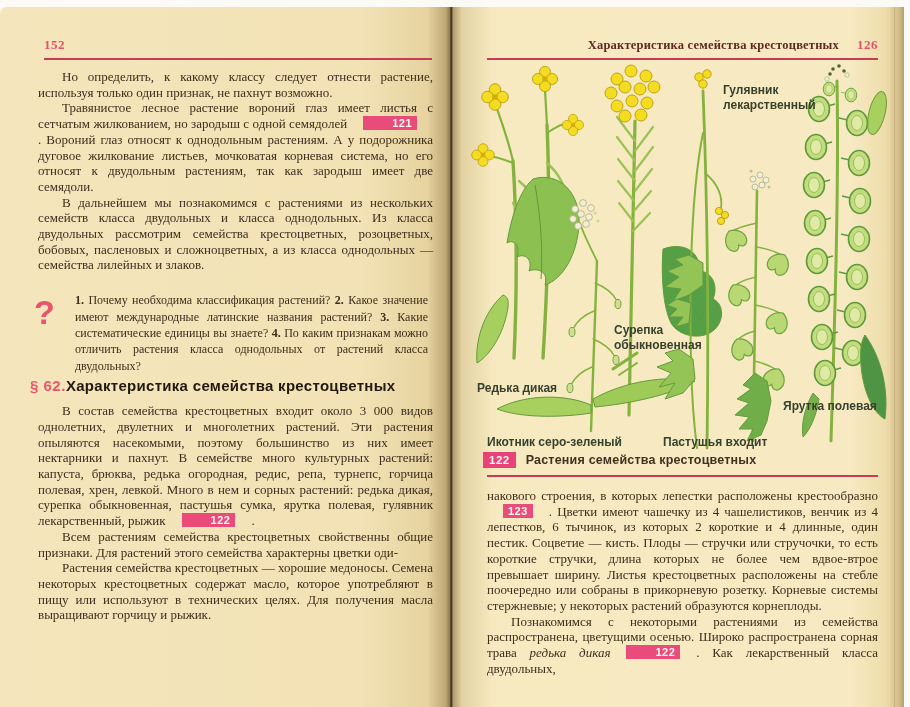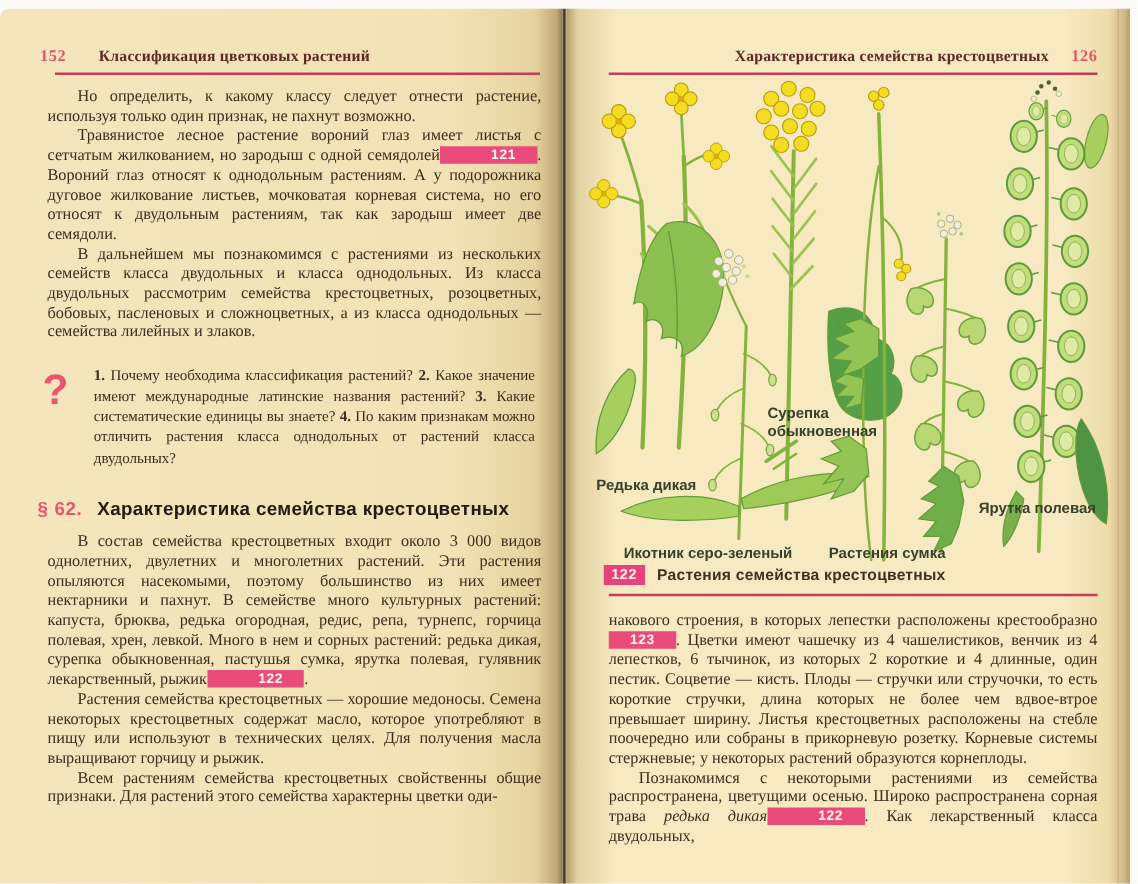--- a/index.html
+++ b/index.html
@@ -8,48 +8,48 @@
   .book{position:absolute;inset:0;background:#fbfaf6}
   .page{position:absolute;top:7px;bottom:0;overflow:hidden}
   .page-left{left:0;width:450px;border-radius:7px 0 0 0;
     background:linear-gradient(to right,#f4e5bc 0%,#f2e2b5 80%,#e6d3a0 95%,#c0a876 99%,#8f7a50 100%);}
   .page-right{left:453px;width:451px;
     background:linear-gradient(to right,#b39c6d 0%,#e3d2a2 2%,#f7eac1 9%,#f7eac2 88%,#eeddab 96%,#d0ba88 99%,#b59f70 100%);}
   .spine{position:absolute;left:450px;top:7px;bottom:0;width:3px;
     background:linear-gradient(to right,#6d5d3e,#3e3420 45%,#9c8a5e)}
 
   
-  .rhead{display:flex;align-items:baseline;margin:30px 16px 0 32px;gap:26px}
+  .rhead{display:flex;align-items:baseline;margin:30px 16px 0 44px;gap:26px}
   .rhead-r{justify-content:flex-end;margin:30px 26px 0 34px;gap:18px}
   .pnum{font:bold 13px "Liberation Serif",serif;color:#e2536b;letter-spacing:.5px}
   .rtitle{font:bold 12.5px "Liberation Serif",serif;color:#5f2823;letter-spacing:.2px}
   .rule{height:2px;background:#c43d55;margin:5px 18px 0 44px}
   .rule-r{margin:5px 26px 0 34px}
   .rule-fig{margin:7px 26px 0 34px}
 
   
   .body{margin:9px 17px 0 38px;font:13px/15.7px "Liberation Serif",serif;color:#3e2d1d;
         text-align:justify;hyphens:auto;-webkit-hyphens:auto}
   .body-r{margin:11px 26px 0 34px}
   p{margin:0;text-indent:24px}
   p.noind{text-indent:0}
   .it{font-style:italic}
 
   .badge{display:inline-block;background:#e94b7a;color:#fff6ee;
-         font:bold 11px/14px "Liberation Sans",sans-serif;padding:0 17px;margin:0 0;
+         font:bold 11px/14px "Liberation Sans",sans-serif;padding:0 5px;margin:0 16px;
          vertical-align:1px;letter-spacing:.5px}
 
   
   .questions{display:flex;margin:19px 22px 0 34px;gap:13px}
   .qmark{font:bold 34px/34px "Liberation Sans",sans-serif;color:#e7566d;flex:none;width:28px;margin-top:3px}
   .qtext{font:12px/16.4px "Liberation Serif",serif;color:#3e2d1d;text-align:justify}
   .qnum{font-weight:bold}
 
   
-  .sect{display:flex;align-items:flex-end;gap:12px;margin:25px 16px 0 30px}
+  .sect{display:flex;align-items:flex-end;gap:0;margin:3px 16px 0 30px}
   .snum{font:bold 15px "Liberation Sans",sans-serif;color:#e7566d;letter-spacing:.5px}
   .stitle{font:bold 15px "Liberation Sans",sans-serif;color:#221a11;letter-spacing:.3px}
 
   
   .figure{position:relative;margin:3px 0 0 14px;width:432px;height:388px}
   .figure svg{position:absolute;inset:0}
   .fig-label{position:absolute;font:600 12px/14.5px "Liberation Sans",sans-serif;
              color:#36402b;white-space:pre-line}
   .fig-cap{display:flex;align-items:center;gap:10px;margin:1px 0 0 30px}
   .cap-badge{display:inline-block;background:#e9417a;color:#fff6ee;
@@ -73,21 +73,20 @@
 </style>
 </head>
 <body>
 
 <div class="book">
   <div class="spine"></div>
 
   <div class="page page-left">
     <div class="rhead">
       <span class="pnum">152</span>
-      <span class="rtitle">Классификация цветковых растений</span>
     </div>
     <div class="rule"></div>
 
     <div class="body">
       <p>Но определить, к какому классу следует отнести растение, используя только один признак, не пахнут возможно.</p>
       <p><span>Травянистое лесное растение вороний глаз имеет листья с сетчатым жилкованием, но зародыш с одной семядолей</span><span class="badge">121</span><span>. Вороний глаз относят к однодольным растениям. А у подорожника дуговое жилкование листьев, мочковатая корневая система, но его относят к двудольным растениям, так как зародыш имеет две семядоли.</span></p>
       <p>В дальнейшем мы познакомимся с растениями из нескольких семейств класса двудольных и класса однодольных. Из класса двудольных рассмотрим семейства крестоцветных, розоцветных, бобовых, пасленовых и сложноцветных, а из класса однодольных — семейства лилейных и злаков.</p>
     </div>
 
     <div class="questions">
@@ -97,22 +96,22 @@
       </div>
     </div>
 
     <div class="sect">
       <span class="snum">§ 62.</span>
       <span class="stitle">Характеристика семейства крестоцветных</span>
     </div>
 
     <div class="body">
       <p><span>В состав семейства крестоцветных входит около 3&nbsp;000 видов однолетних, двулетних и многолетних растений. Эти растения опыляются насекомыми, поэтому большинство из них имеет нектарники и пахнут. В семействе много культурных растений: капуста, брюква, редька огородная, редис, репа, турнепс, горчица полевая, хрен, левкой. Много в нем и сорных растений: редька дикая, сурепка обыкновенная, пастушья сумка, ярутка полевая, гулявник лекарственный, рыжик</span><span class="badge">122</span><span>.</span></p>
+      <p>Всем растениям семейства крестоцветных свойственны общие признаки. Для растений этого семейства характерны цветки оди-</p>
       <p>Растения семейства крестоцветных — хорошие медоносы. Семена некоторых крестоцветных содержат масло, которое употребляют в пищу или используют в технических целях. Для получения масла выращивают горчицу и рыжик.</p>
-      <p>Всем растениям семейства крестоцветных свойственны общие признаки. Для растений этого семейства характерны цветки оди-</p>
     </div>
   </div>
 
   <div class="page page-right">
     <div class="edge-line"></div>
 
     <div class="rhead rhead-r">
       <span class="rtitle">Характеристика семейства крестоцветных</span>
       <span class="pnum">126</span>
     </div>
@@ -288,26 +287,28 @@
           <use href="#podL" transform="translate(352,236)"></use>
           <use href="#podR" transform="translate(388,252)"></use>
           <use href="#podL" transform="translate(355,274)"></use>
           <use href="#podR" transform="translate(386,290)"></use>
           <use href="#podL" transform="translate(358,310)"></use>
           <path class="leaf" fill="#4f9345" stroke="#3c7a33" d="M398,272 C414,294 422,326 418,356 C406,350 396,328 394,302 C393,288 394,278 398,272 Z"></path>
           <path class="leaf" fill="#79b24c" stroke-width=".8" d="M346,330 C338,344 334,360 336,374 C344,366 350,350 352,336 Z"></path>
         </g>
       </svg>
 
+      <div class="fig-label" style="left:256px;top:20px">Гулявник
+лекарственный</div>
       <div class="fig-label" style="left:147px;top:260px">Сурепка
 обыкновенная</div>
       <div class="fig-label" style="left:10px;top:318px">Редька дикая</div>
       <div class="fig-label" style="left:316px;top:336px">Ярутка полевая</div>
-      <div class="fig-label" style="left:32px;top:372px">Икотник серо-зеленый</div>
-      <div class="fig-label" style="left:196px;top:372px">Растения сумка</div>
+      <div class="fig-label" style="left:20px;top:372px">Икотник серо-зеленый</div>
+      <div class="fig-label" style="left:196px;top:372px">Пастушья входит</div>
     </div>
 
     <div class="fig-cap">
       <span class="cap-badge">122</span>
       <span class="cap-text">Растения семейства крестоцветных</span>
     </div>
     <div class="rule rule-fig"></div>
 
     <div class="body body-r">
       <p class="noind"><span>накового строения, в которых лепестки расположены крестообразно</span><span class="badge">123</span><span>. Цветки имеют чашечку из 4 чашелистиков, венчик из 4 лепестков, 6 тычинок, из которых 2 короткие и 4 длинные, один пестик. Соцветие — кисть. Плоды — стручки или стручочки, то есть короткие стручки, длина которых не более чем вдвое-втрое превышает ширину. Листья крестоцветных расположены на стебле поочередно или собраны в прикорневую розетку. Корневые системы стержневые; у некоторых растений образуются корнеплоды.</span></p>

